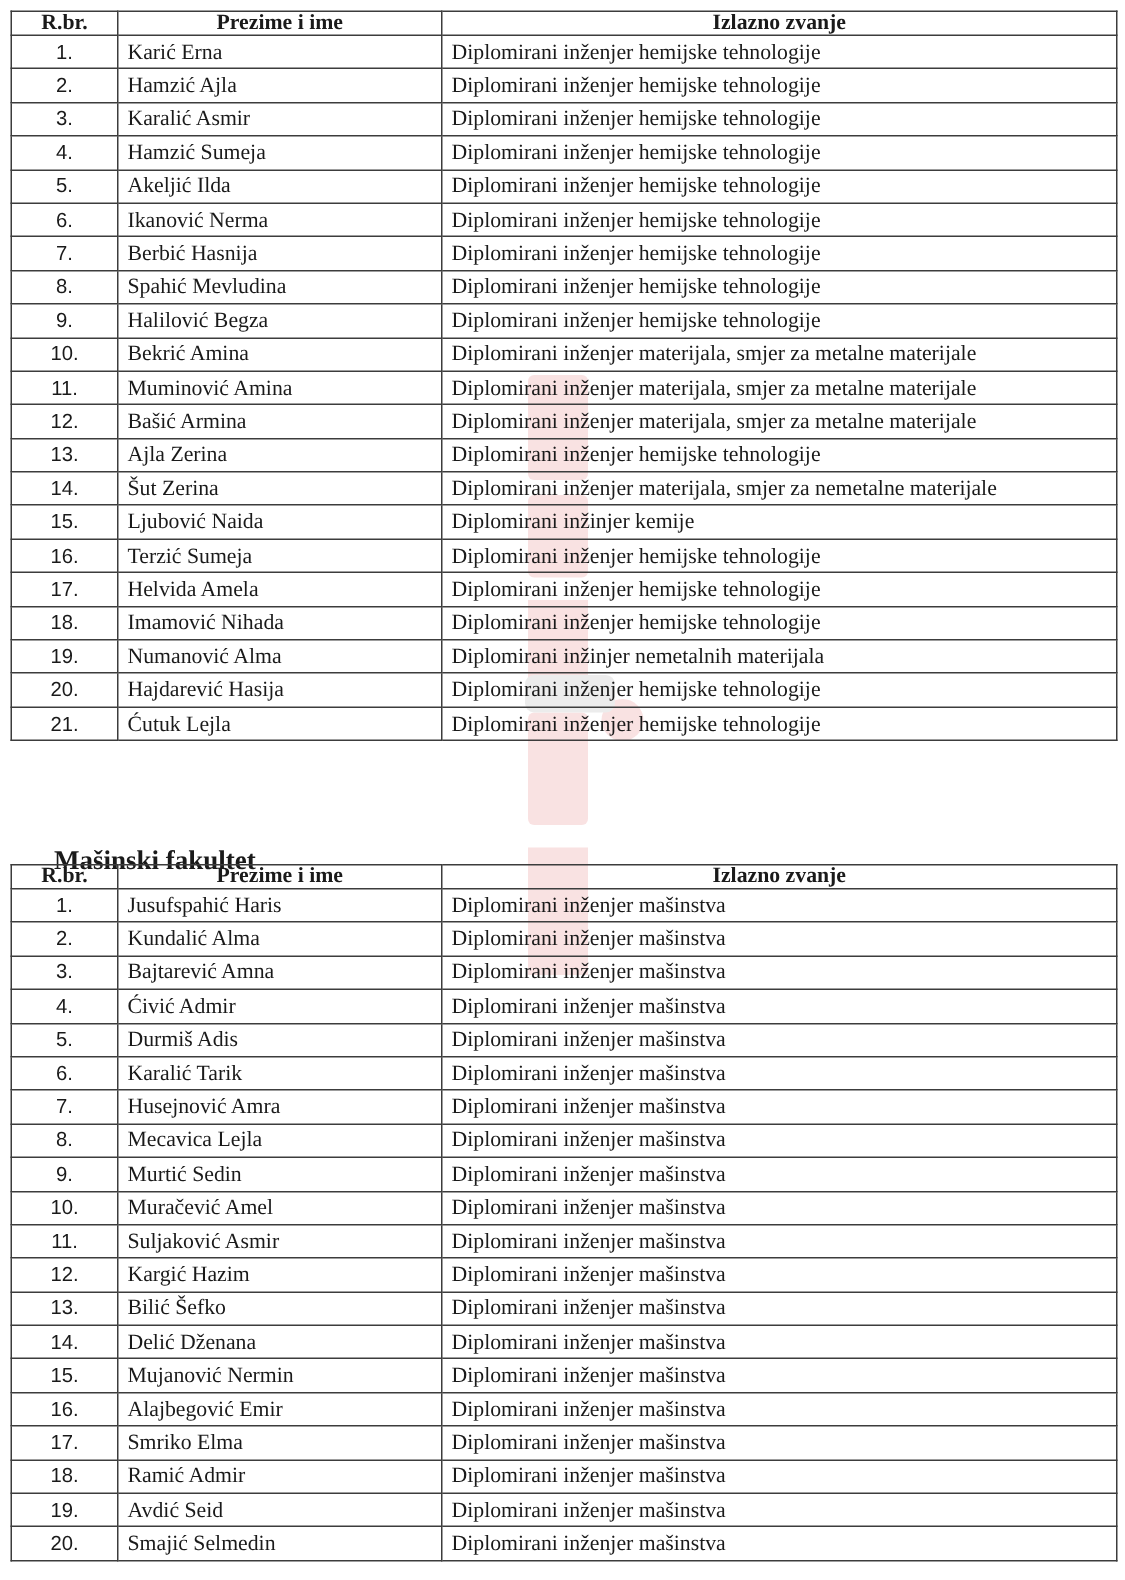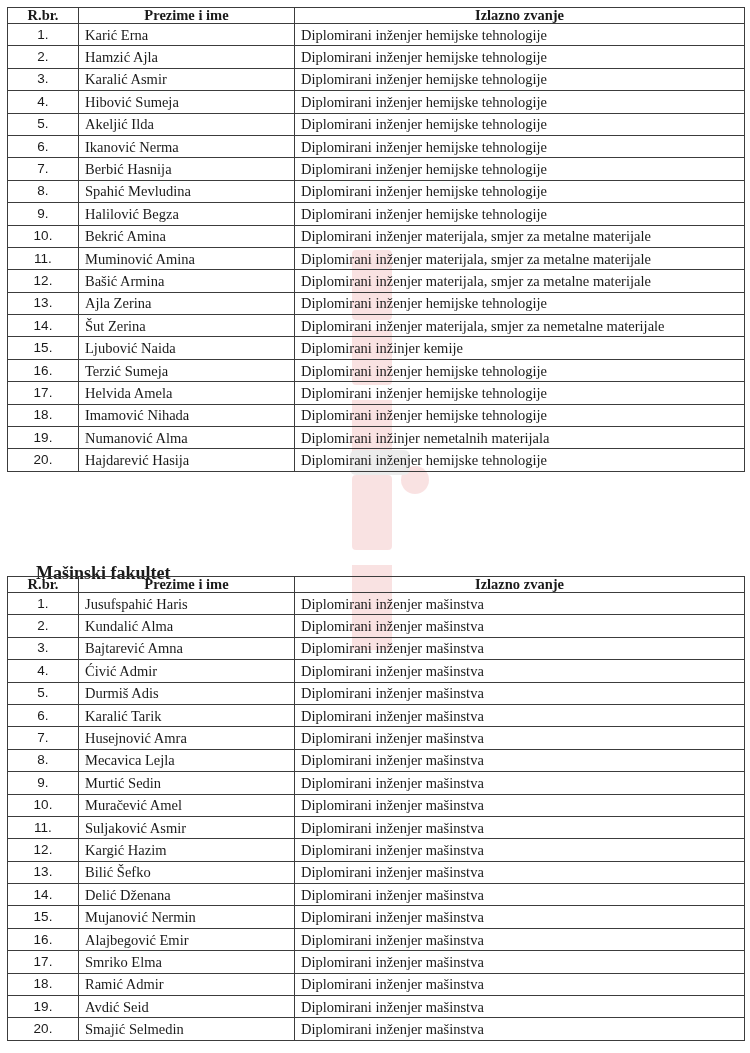--- a/index.html
+++ b/index.html
@@ -109,21 +109,21 @@
         <td class="name">Hamzić Ajla</td>
         <td class="title">Diplomirani inženjer hemijske tehnologije</td>
       </tr>
       <tr>
         <td class="num">3.</td>
         <td class="name">Karalić Asmir</td>
         <td class="title">Diplomirani inženjer hemijske tehnologije</td>
       </tr>
       <tr>
         <td class="num">4.</td>
-        <td class="name">Hibović Sumeja</td>
+        <td class="name">Hamzić Sumeja</td>
         <td class="title">Diplomirani inženjer hemijske tehnologije</td>
       </tr>
       <tr>
         <td class="num">5.</td>
         <td class="name">Akeljić Ilda</td>
         <td class="title">Diplomirani inženjer hemijske tehnologije</td>
       </tr>
       <tr>
         <td class="num">6.</td>
         <td class="name">Ikanović Nerma</td>
@@ -190,20 +190,25 @@
         <td class="title">Diplomirani inženjer hemijske tehnologije</td>
       </tr>
       <tr>
         <td class="num">19.</td>
         <td class="name">Numanović Alma</td>
         <td class="title">Diplomirani inžinjer nemetalnih materijala</td>
       </tr>
       <tr>
         <td class="num">20.</td>
         <td class="name">Hajdarević Hasija</td>
+        <td class="title">Diplomirani inženjer hemijske tehnologije</td>
+      </tr>
+      <tr>
+        <td class="num">21.</td>
+        <td class="name">Ćutuk Lejla</td>
         <td class="title">Diplomirani inženjer hemijske tehnologije</td>
       </tr>
     </tbody>
 </table>
 
 <h2 class="section-heading">Mašinski fakultet</h2>
 
 <table class="list" id="table-2">
   <colgroup>
       <col class="c-num">

